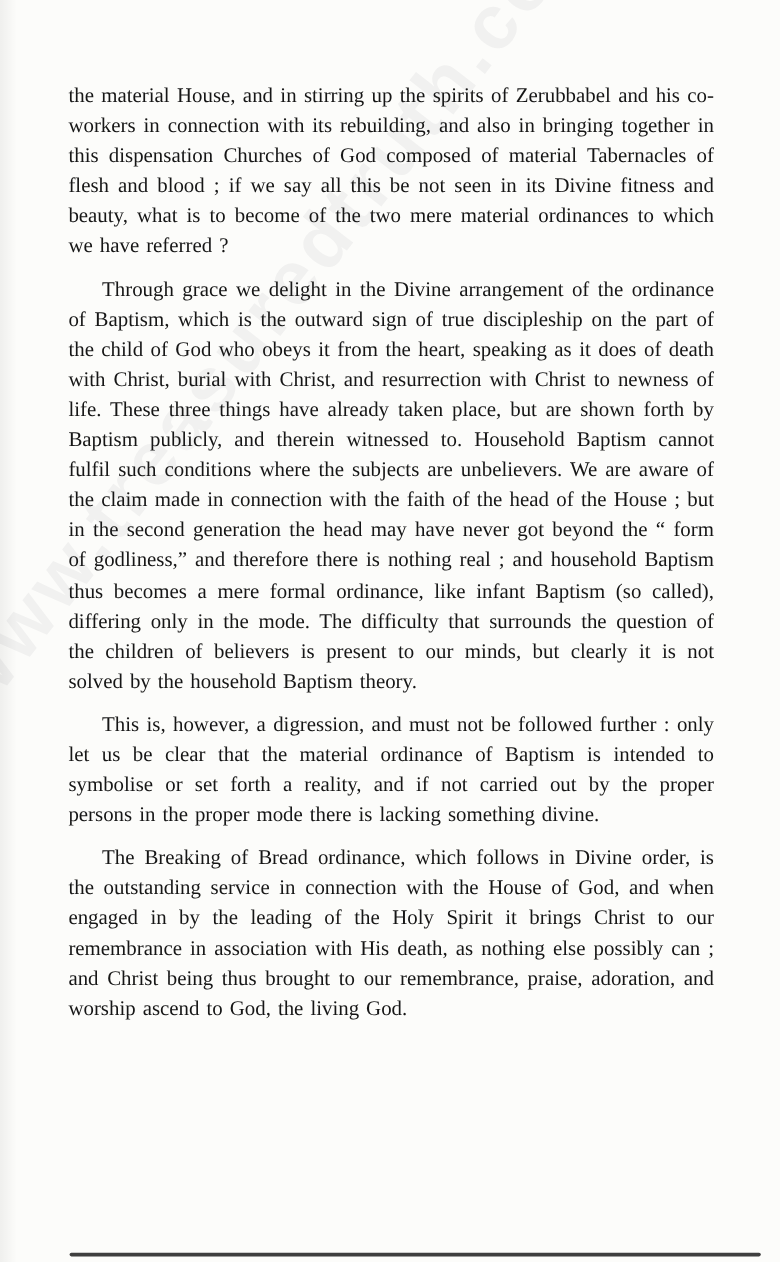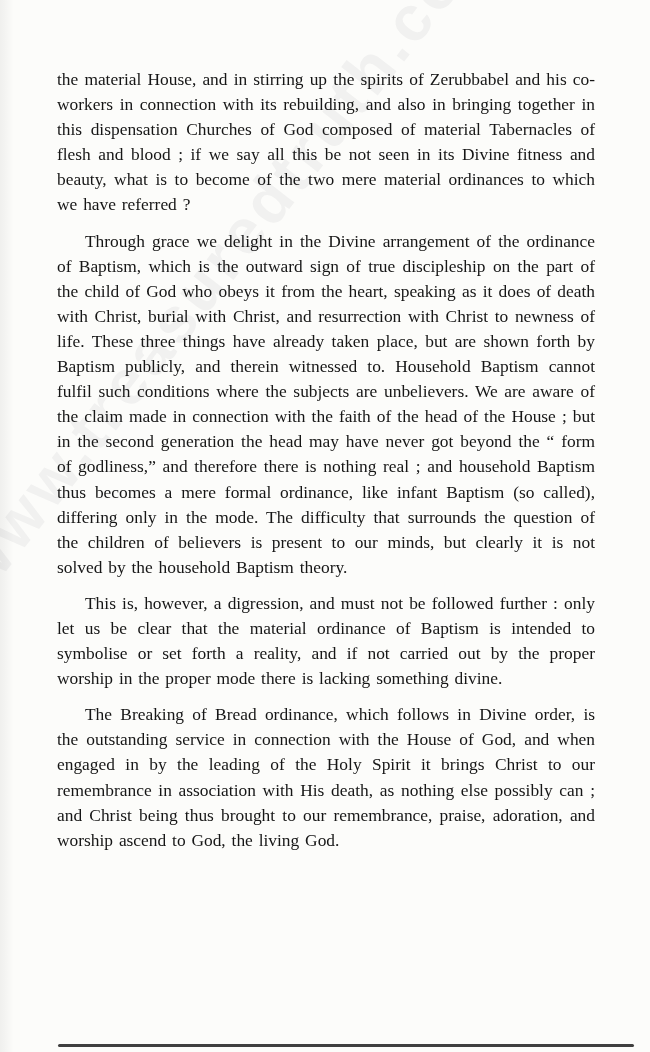--- a/index.html
+++ b/index.html
@@ -83,19 +83,19 @@
 <div class="page">
 
   <div class="scan-shade-left"></div>
 
   <div class="watermark">www.treasuredtruth.com</div>
 
 
   <div class="text-block">
     <p class="para">the material House, and in stirring up the spirits of Zerubbabel and his co-workers in connection with its rebuilding, and also in bringing together in this dispensation Churches of God composed of material Tabernacles of flesh and blood ; if we say all this be not seen in its Divine fitness and beauty, what is to become of the two mere material ordinances to which we have referred ?</p>
     <p class="para indent">Through grace we delight in the Divine arrangement of the ordinance of Baptism, which is the outward sign of true discipleship on the part of the child of God who obeys it from the heart, speaking as it does of death with Christ, burial with Christ, and resurrection with Christ to newness of life.  These three things have already taken place, but are shown forth by Baptism publicly, and therein witnessed to.  Household Baptism cannot fulfil such conditions where the subjects are unbelievers.  We are aware of the claim made in connection with the faith of the head of the House ;  but in the second generation the head may have never got beyond the “ form of godliness,” and therefore there is nothing real ;  and household Baptism thus becomes a mere formal ordinance, like infant Baptism (so called), differing only in the mode.  The difficulty that surrounds the question of the children of believers is present to our minds, but clearly it is not solved by the household Baptism theory.</p>
-    <p class="para indent">This is, however, a digression, and must not be followed further :  only let us be clear that the material ordinance of Baptism is intended to symbolise or set forth a reality, and if not carried out by the proper worship in the proper mode there is lacking something divine.</p>
+    <p class="para indent">This is, however, a digression, and must not be followed further :  only let us be clear that the material ordinance of Baptism is intended to symbolise or set forth a reality, and if not carried out by the proper persons in the proper mode there is lacking something divine.</p>
     <p class="para indent">The Breaking of Bread ordinance, which follows in Divine order, is the outstanding service in connection with the House of God, and when engaged in by the leading of the Holy Spirit it brings Christ to our remembrance in association with His death, as nothing else possibly can ; and Christ being thus brought to our remembrance, praise, adoration, and worship ascend to God, the living God.</p>
   </div>
 
   <div class="scan-bottom-line"></div>
 
 </div>
 
 </body></html>

